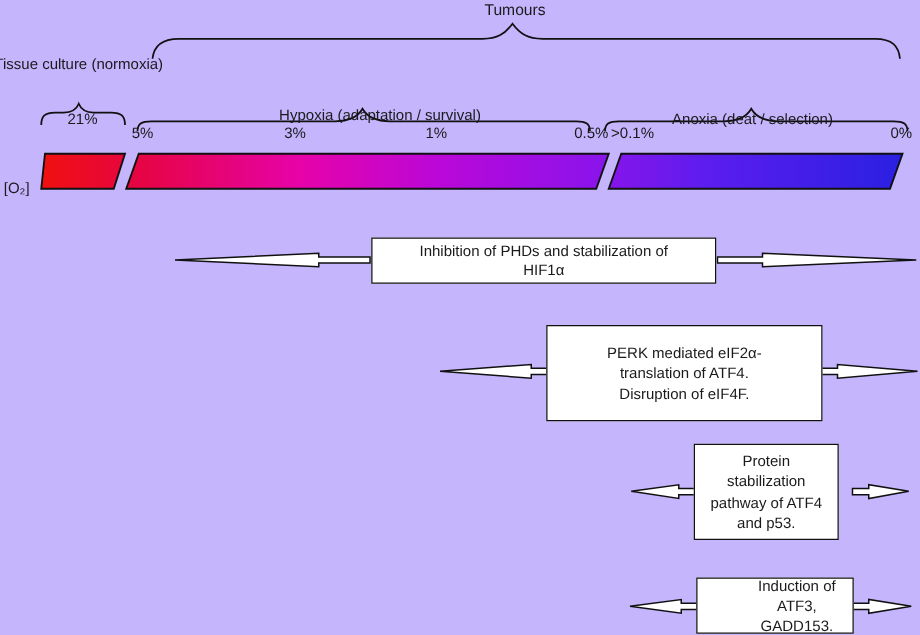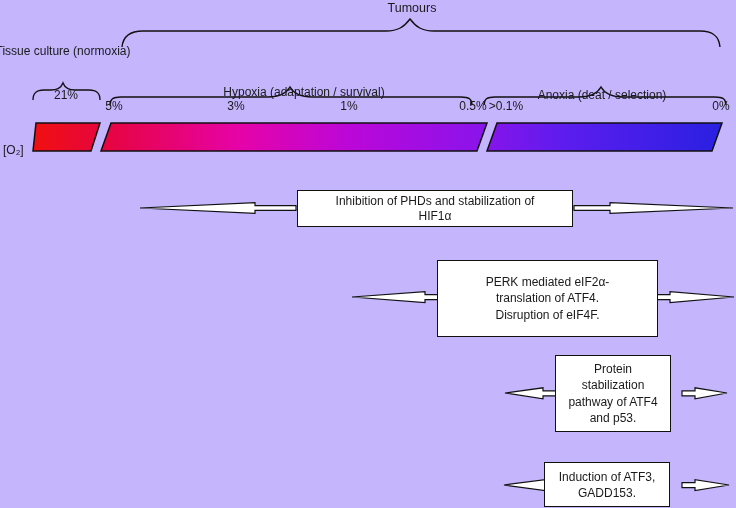--- a/index.html
+++ b/index.html
@@ -18,21 +18,21 @@
   .pbox{
     position:absolute;z-index:3;
     background:#fff;border:1.5px solid #111;
     display:flex;flex-direction:column;align-items:center;justify-content:center;
     font-size:12px;text-align:center;box-sizing:border-box;
   }
   .pbox span{display:block;}
   #box1{left:297px;top:190px;width:276px;height:37px;line-height:15px;}
   #box2{left:437px;top:260px;width:221px;height:77px;line-height:16.5px;text-align:center;}
   #box3{left:555px;top:355px;width:116px;height:77px;line-height:16.5px;}
-  #box4{left:544px;top:462px;width:126px;height:45px;line-height:16px;}
+  #box4{left:557px;top:462px;width:126px;height:45px;line-height:16px;padding-left:35px;}
   .brace{fill:none;stroke:#111;stroke-width:1.4;}
   .seg{stroke:#111;stroke-width:1.5;}
   .arrow{fill:#fff;stroke:#111;stroke-width:1.2;stroke-linejoin:miter;}
 </style>
 </head>
 <body>
 
 <div id="fig">
 
   <svg id="shapes" width="736" height="508" viewBox="0 0 736 508">

